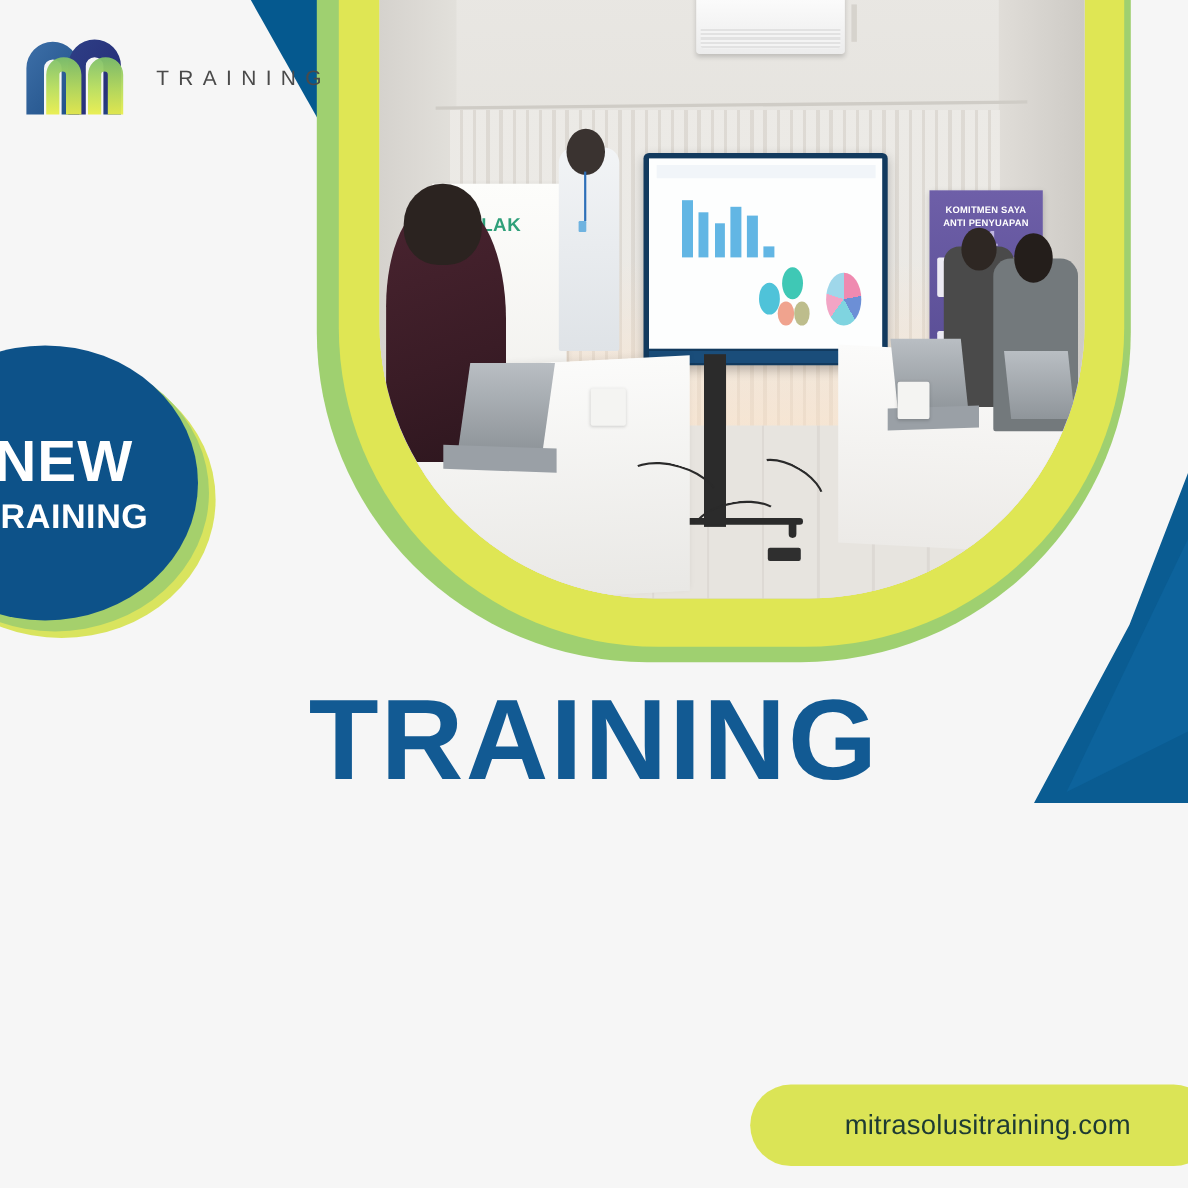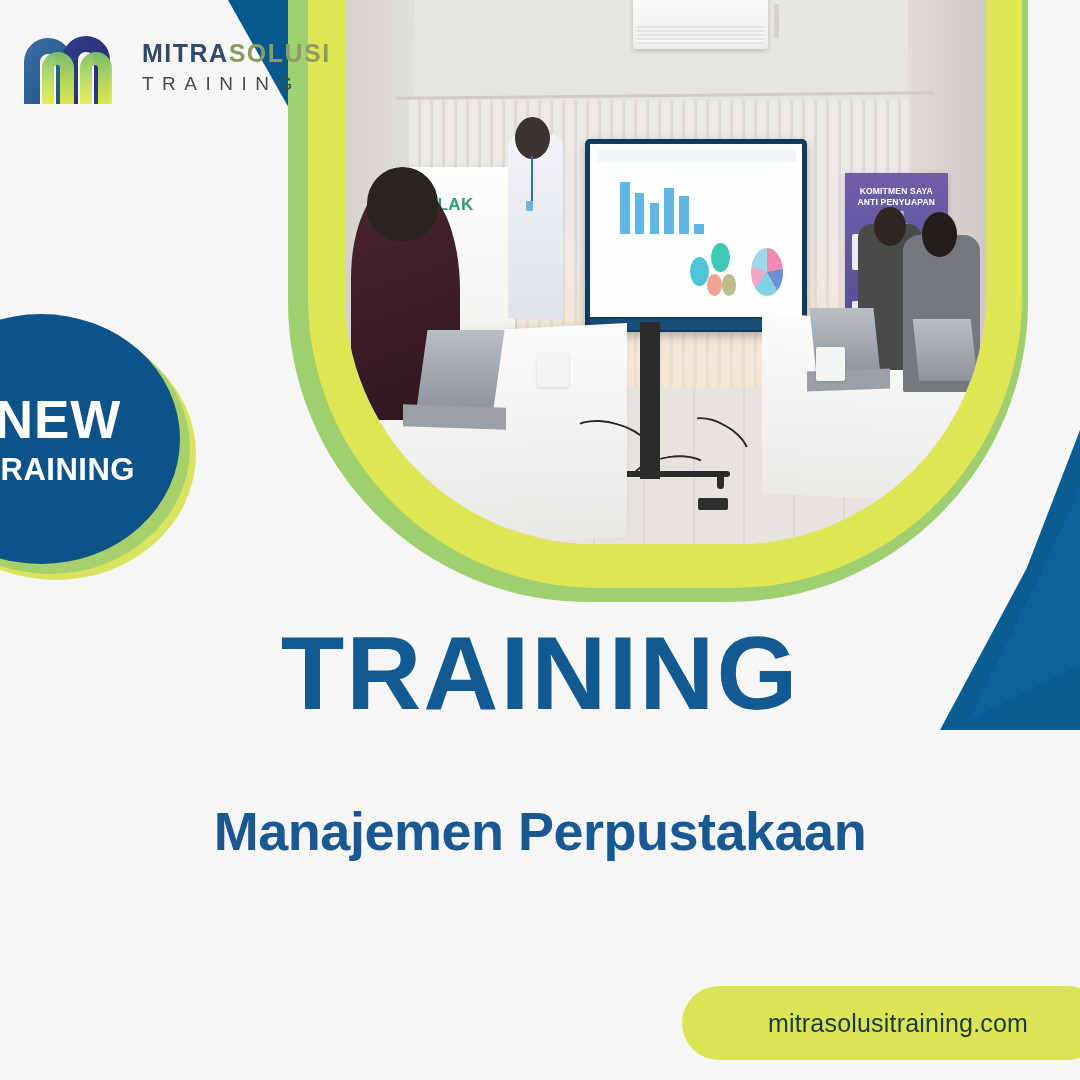--- a/index.html
+++ b/index.html
@@ -304,34 +304,32 @@
             <stop offset="55%" stop-color="#b9de5c"></stop>
             <stop offset="100%" stop-color="#e9ee4d"></stop>
         </linearGradient>
       </defs>
       <path d="M2,76 L2,34 A24,24 0 0 1 50,34 L50,76 L34,76 L34,34 A8,8 0 0 0 18,34 L18,76 Z" fill="url(#gOuterA)"></path>
       <path d="M40,76 L40,32 A24,24 0 0 1 88,32 L88,76 L72,76 L72,32 A8,8 0 0 0 56,32 L56,76 Z" fill="url(#gOuterB)"></path>
       <path d="M20,76 L20,40 A16,16 0 0 1 52,40 L52,76 L38,76 L38,40 A3,3 0 0 0 32,40 L32,76 Z" fill="url(#gInner)" opacity="0.95"></path>
       <path d="M58,76 L58,40 A16,16 0 0 1 90,40 L90,76 L76,76 L76,40 A3,3 0 0 0 70,40 L70,76 Z" fill="url(#gInner)" opacity="0.95"></path>
     </svg>
     <div class="logo-text">
-      <div class="logo-line1"><span class="m1">MITRA</span><span class="m2">SOLUSI</span></div>
       <div class="logo-line2">TRAINING</div>
     </div>
   </div>
 
   <div class="badge">
     <div class="badge-yellow"></div>
     <div class="badge-green"></div>
     <div class="badge-blue">
       <div class="l1">NEW</div>
       <div class="l2">TRAINING</div>
     </div>
   </div>
 
   <div class="headline">TRAINING</div>
-  <div class="subhead">Manajemen Perpustakaan</div>
 
   <div class="site-pill">
     <span>mitrasolusitraining.com</span>
   </div>
 
 </div>
 
 </body></html>

